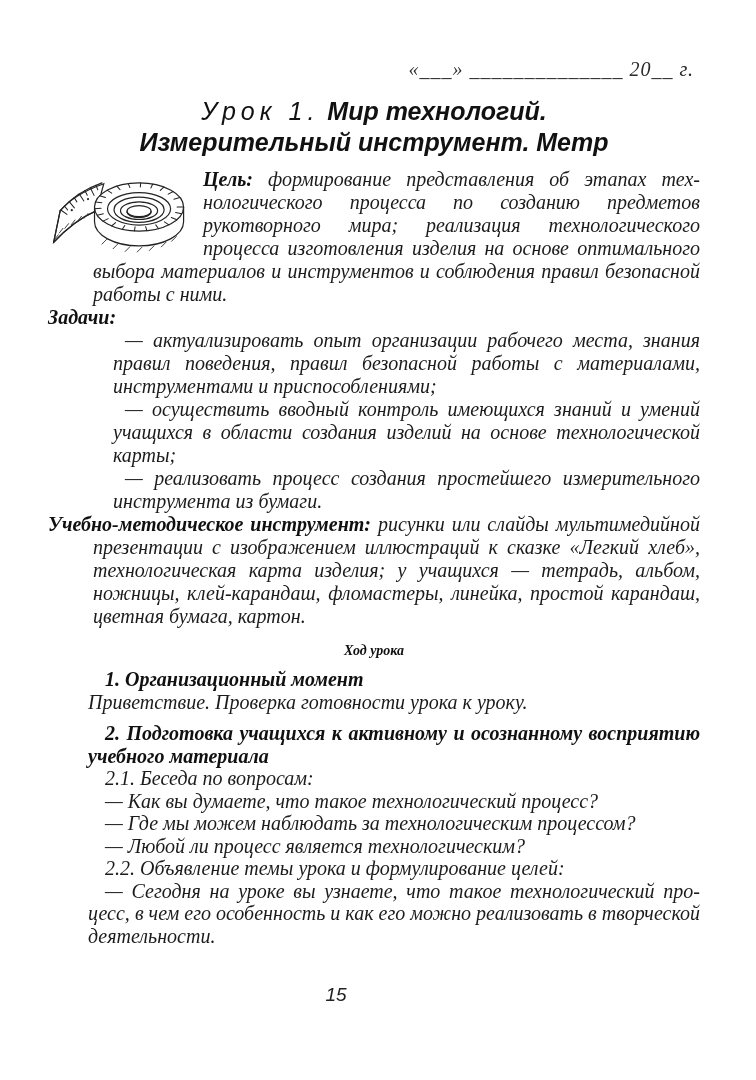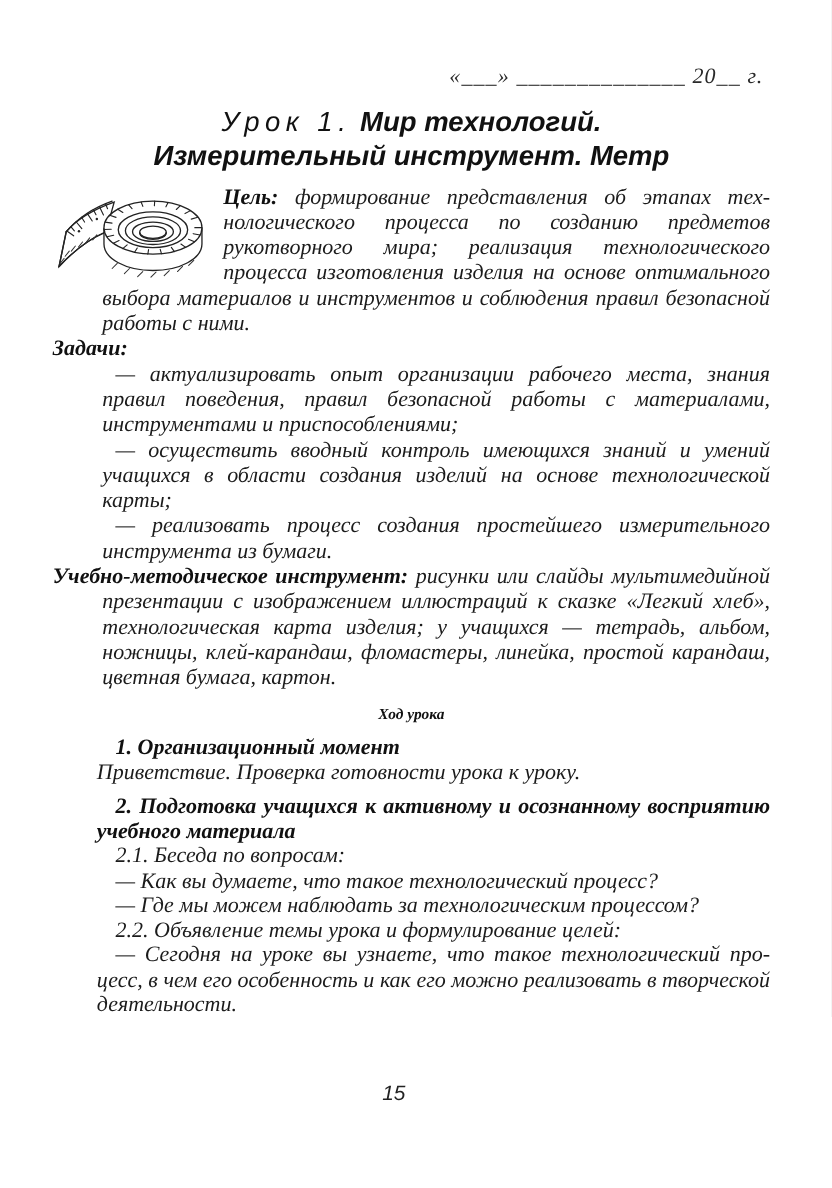--- a/index.html
+++ b/index.html
@@ -38,21 +38,21 @@
   }
   .meta{
     font-size:20px;
     line-height:23px;
     text-align:justify;
     padding-left:45px;
     hyphens:manual;
   }
   .meta p{margin:0;}
   .meta .hang{text-indent:-45px;}
-  .meta .li{text-indent:12px;}
+  .meta .li{text-indent:12px;margin-left:20px;}
   .meta b{color:#101010;}
   .tape-figure{
     float:left;
     width:145px;height:90px;
     margin:0 10px 2px -45px;
   }
   h2.flow-heading{
     font-size:14px;
     font-weight:bold;
     text-align:center;
@@ -65,21 +65,21 @@
     text-align:justify;
     hyphens:manual;
     margin-left:40px;
   }
   .flow p{margin:0;text-indent:17px;}
   .flow p.head{font-weight:bold;color:#101010;}
   .flow p.noindent{text-indent:0;}
   .flow p.sp{margin-top:9px;}
   .page-number{
     position:absolute;
-    top:984px;left:332px;width:52px;
+    top:984px;left:310px;width:52px;
     text-align:center;
     font-family:"Liberation Sans", sans-serif;
     font-size:19px;
     color:#222;
   }
   svg .ln{stroke:#232323;stroke-width:1.3;fill:none;stroke-linecap:round;}
   svg .fw{stroke:#232323;stroke-width:1.3;fill:#ffffff;}
   svg .tk{stroke:#232323;stroke-width:1.1;fill:none;stroke-linecap:round;}
   svg .ht{stroke:#333;stroke-width:1;fill:none;stroke-linecap:round;}
 </style>
@@ -177,20 +177,21 @@
 
     <h2 class="flow-heading">Ход урока</h2>
 
     <div class="flow">
       <p class="head">1. Организационный момент</p>
       <p class="noindent">Приветствие. Проверка готовности урока к уроку.</p>
       <p class="head sp">2. Подготовка учащихся к активному и осознанному восприятию учебного материала</p>
       <p>2.1. Беседа по вопросам:</p>
       <p>— Как вы думаете, что такое технологический процесс?</p>
       <p>— Где мы можем наблюдать за технологическим процессом?</p>
+      <p>— Любой ли процесс является технологическим?</p>
       <p>2.2. Объявление темы урока и формулирование целей:</p>
       <p>— Сегодня на уроке вы узнаете, что такое технологический про­цесс, в чем его особенность и как его можно реализовать в творче­ской деятельности.</p>
     </div>
 
   </div>
 
   <div class="page-number">15</div>
 
 </div>
 

